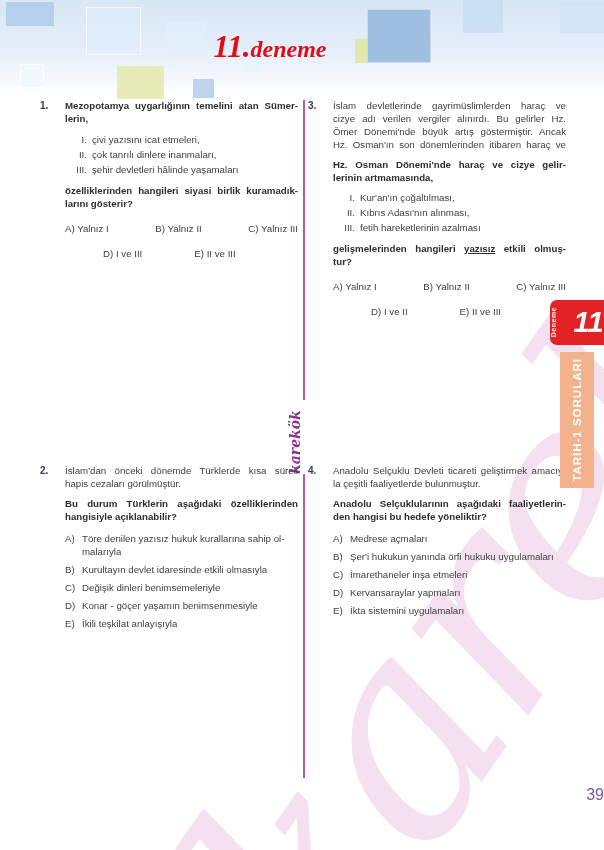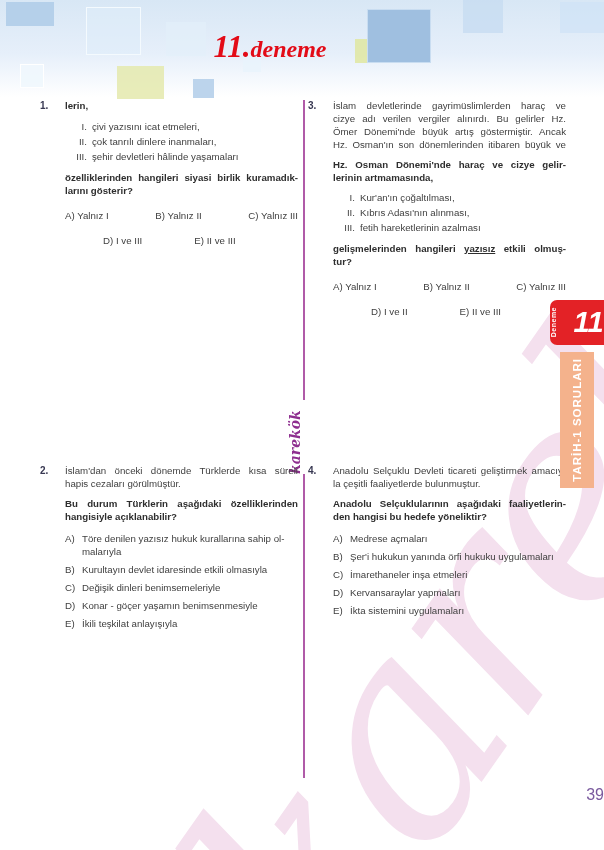--- a/index.html
+++ b/index.html
@@ -139,20 +139,21 @@
     <span class="tab-deneme-num">11</span>
   </div>
   <div class="tab-subject">
     <span>TARİH-1 SORULARI</span>
   </div>
 
   <div class="q q1">
     <div class="qnum">1.</div>
     <div class="qbody">
       <div class="stem bold">
+        <div class="jline">Mezopotamya uygarlığının temelini atan Sümer-</div>
         <div>lerin,</div>
       </div>
       <div class="rlist">
         <div class="ritem">
           <span class="rn">I.</span>
           <span class="rtext">çivi yazısını icat etmeleri,</span>
         </div>
         <div class="ritem">
           <span class="rn">II.</span>
           <span class="rtext">çok tanrılı dinlere inanmaları,</span>
@@ -178,21 +179,21 @@
     </div>
   </div>
 
   <div class="q q3">
     <div class="qnum">3.</div>
     <div class="qbody">
       <div class="stem">
         <div class="jline">İslam devletlerinde gayrimüslimlerden haraç ve</div>
         <div class="jline">cizye adı verilen vergiler alınırdı. Bu gelirler Hz.</div>
         <div class="jline">Ömer Dönemi'nde büyük artış göstermiştir. Ancak</div>
-        <div class="jline">Hz. Osman'ın son dönemlerinden itibaren büyük ve</div>
+        <div class="jline">Hz. Osman'ın son dönemlerinden itibaren haraç ve</div>
       </div>
       <div class="bold">
         <div class="jline">Hz. Osman Dönemi'nde haraç ve cizye gelir-</div>
         <div>lerinin artmamasında,</div>
       </div>
       <div class="rlist">
         <div class="ritem">
           <span class="rn">I.</span>
           <span class="rtext">Kur'an'ın çoğaltılması,</span>
         </div>

